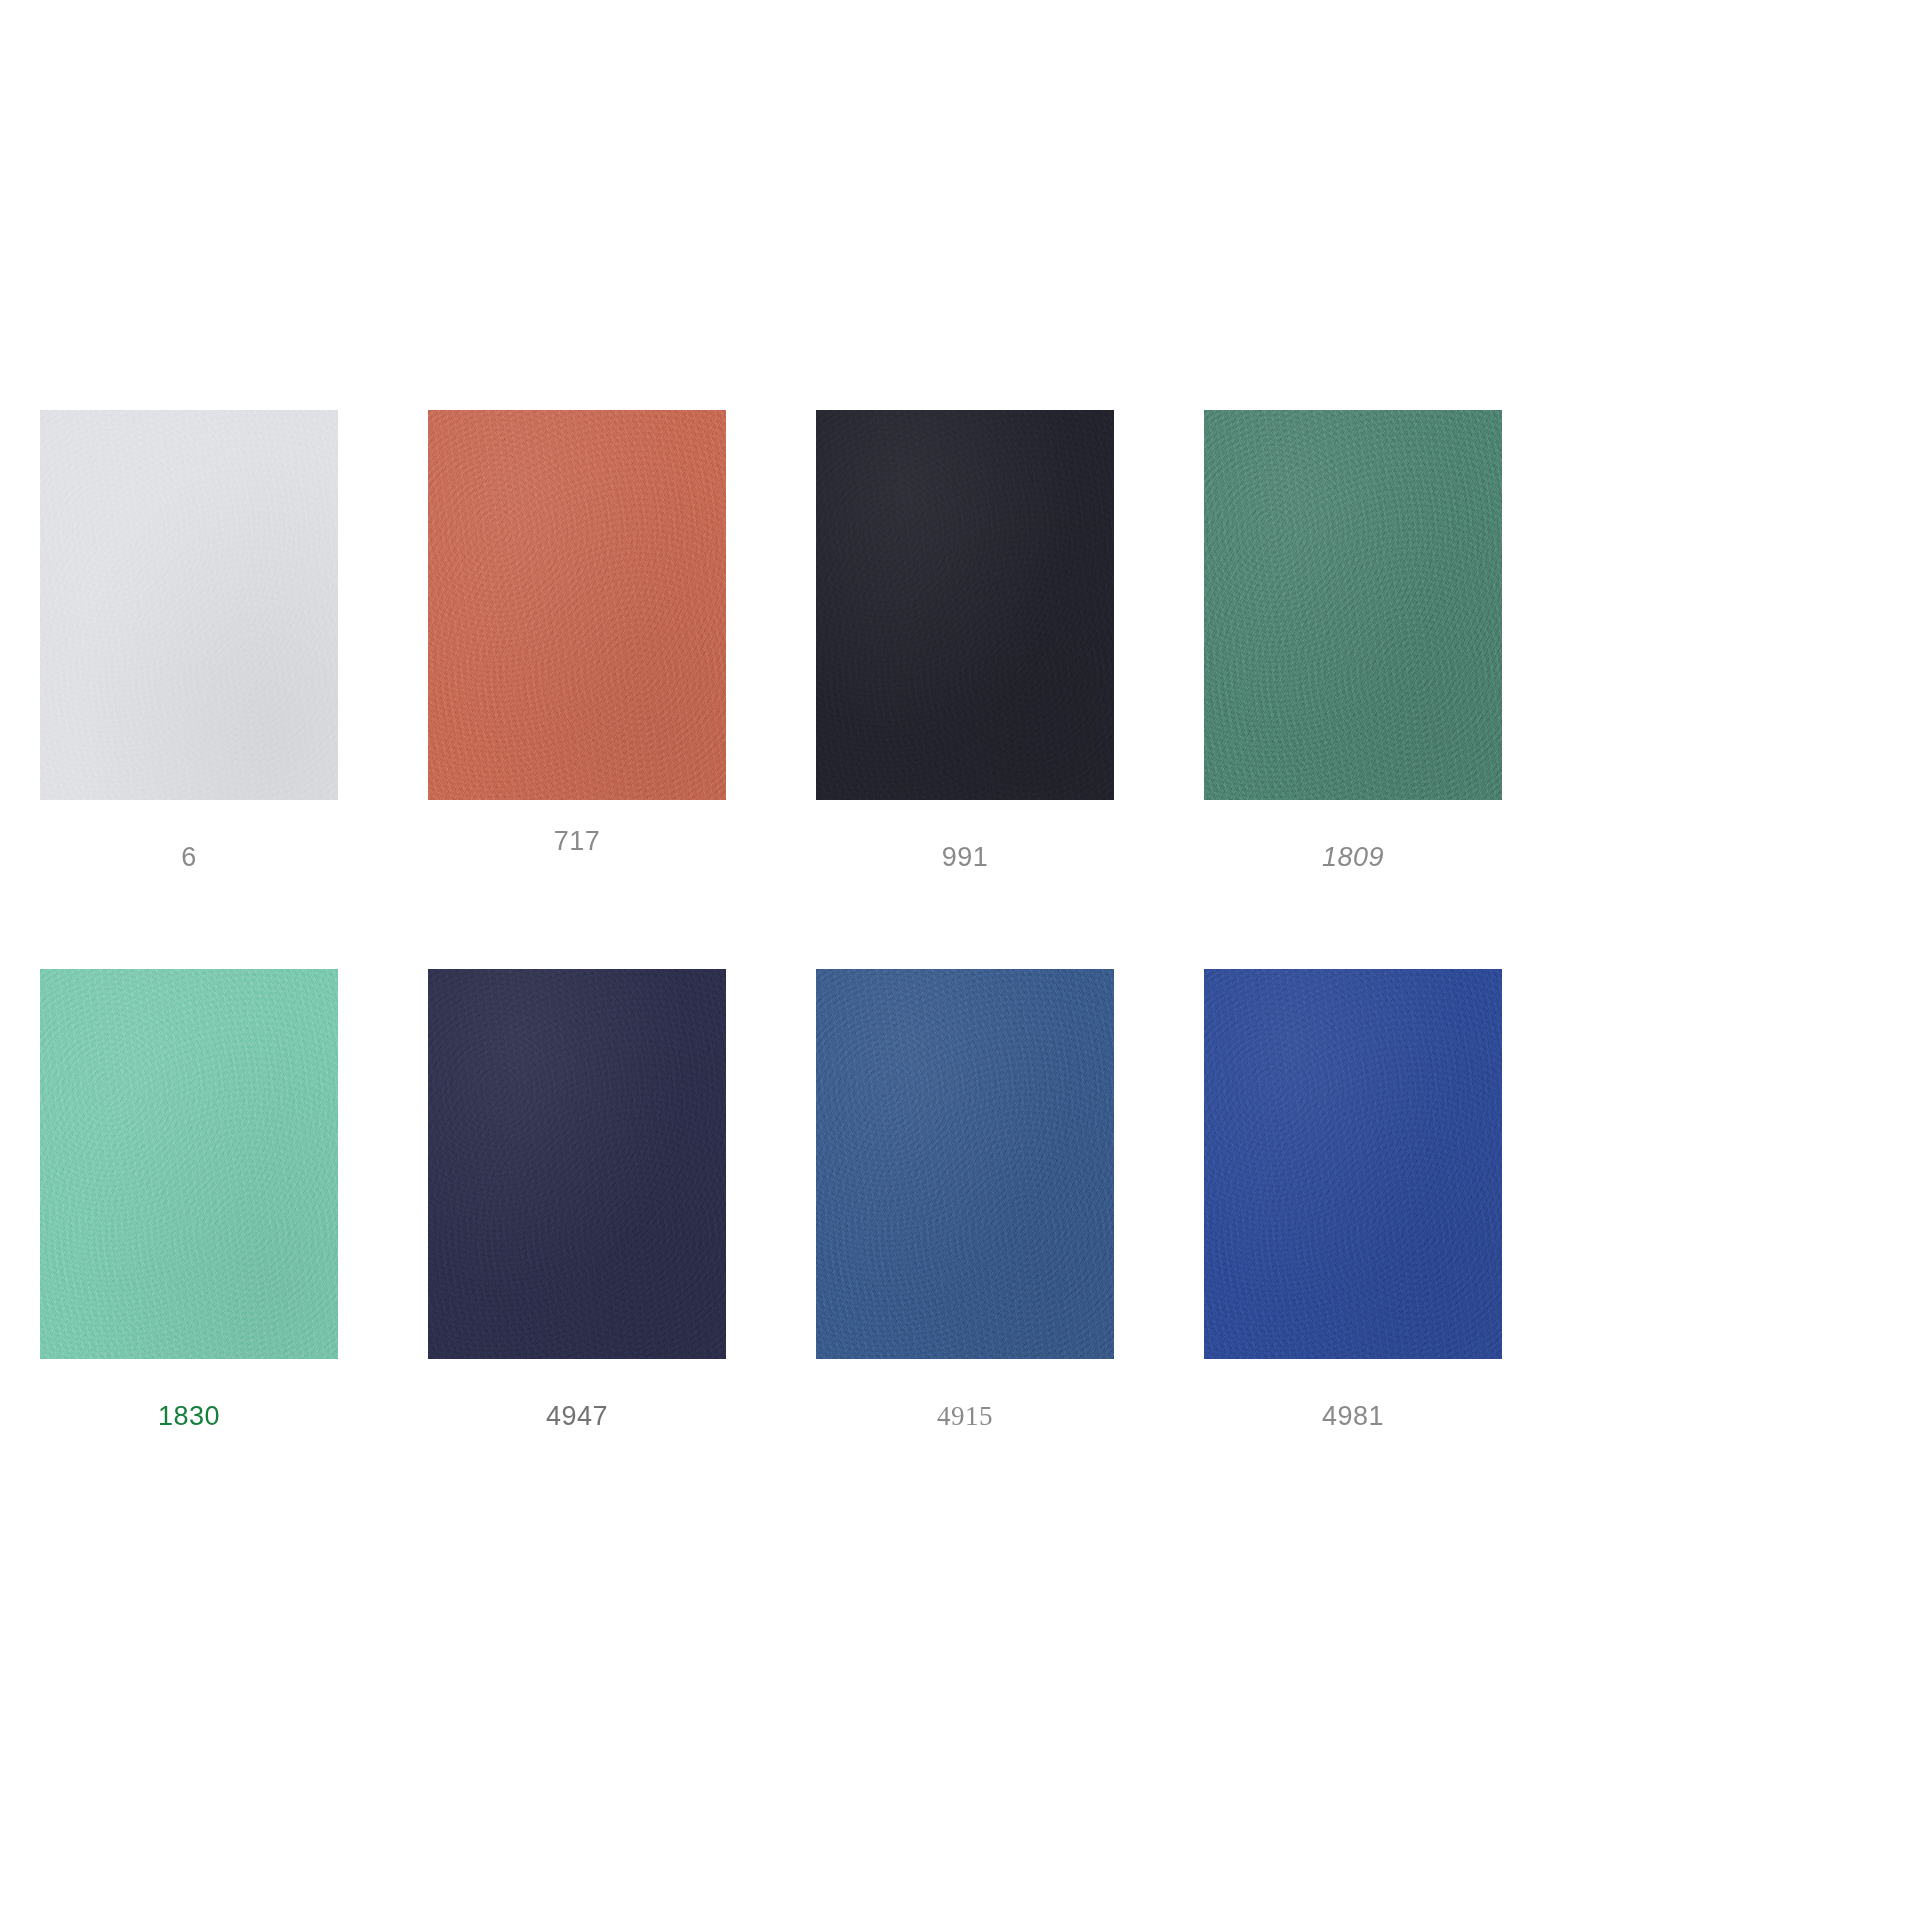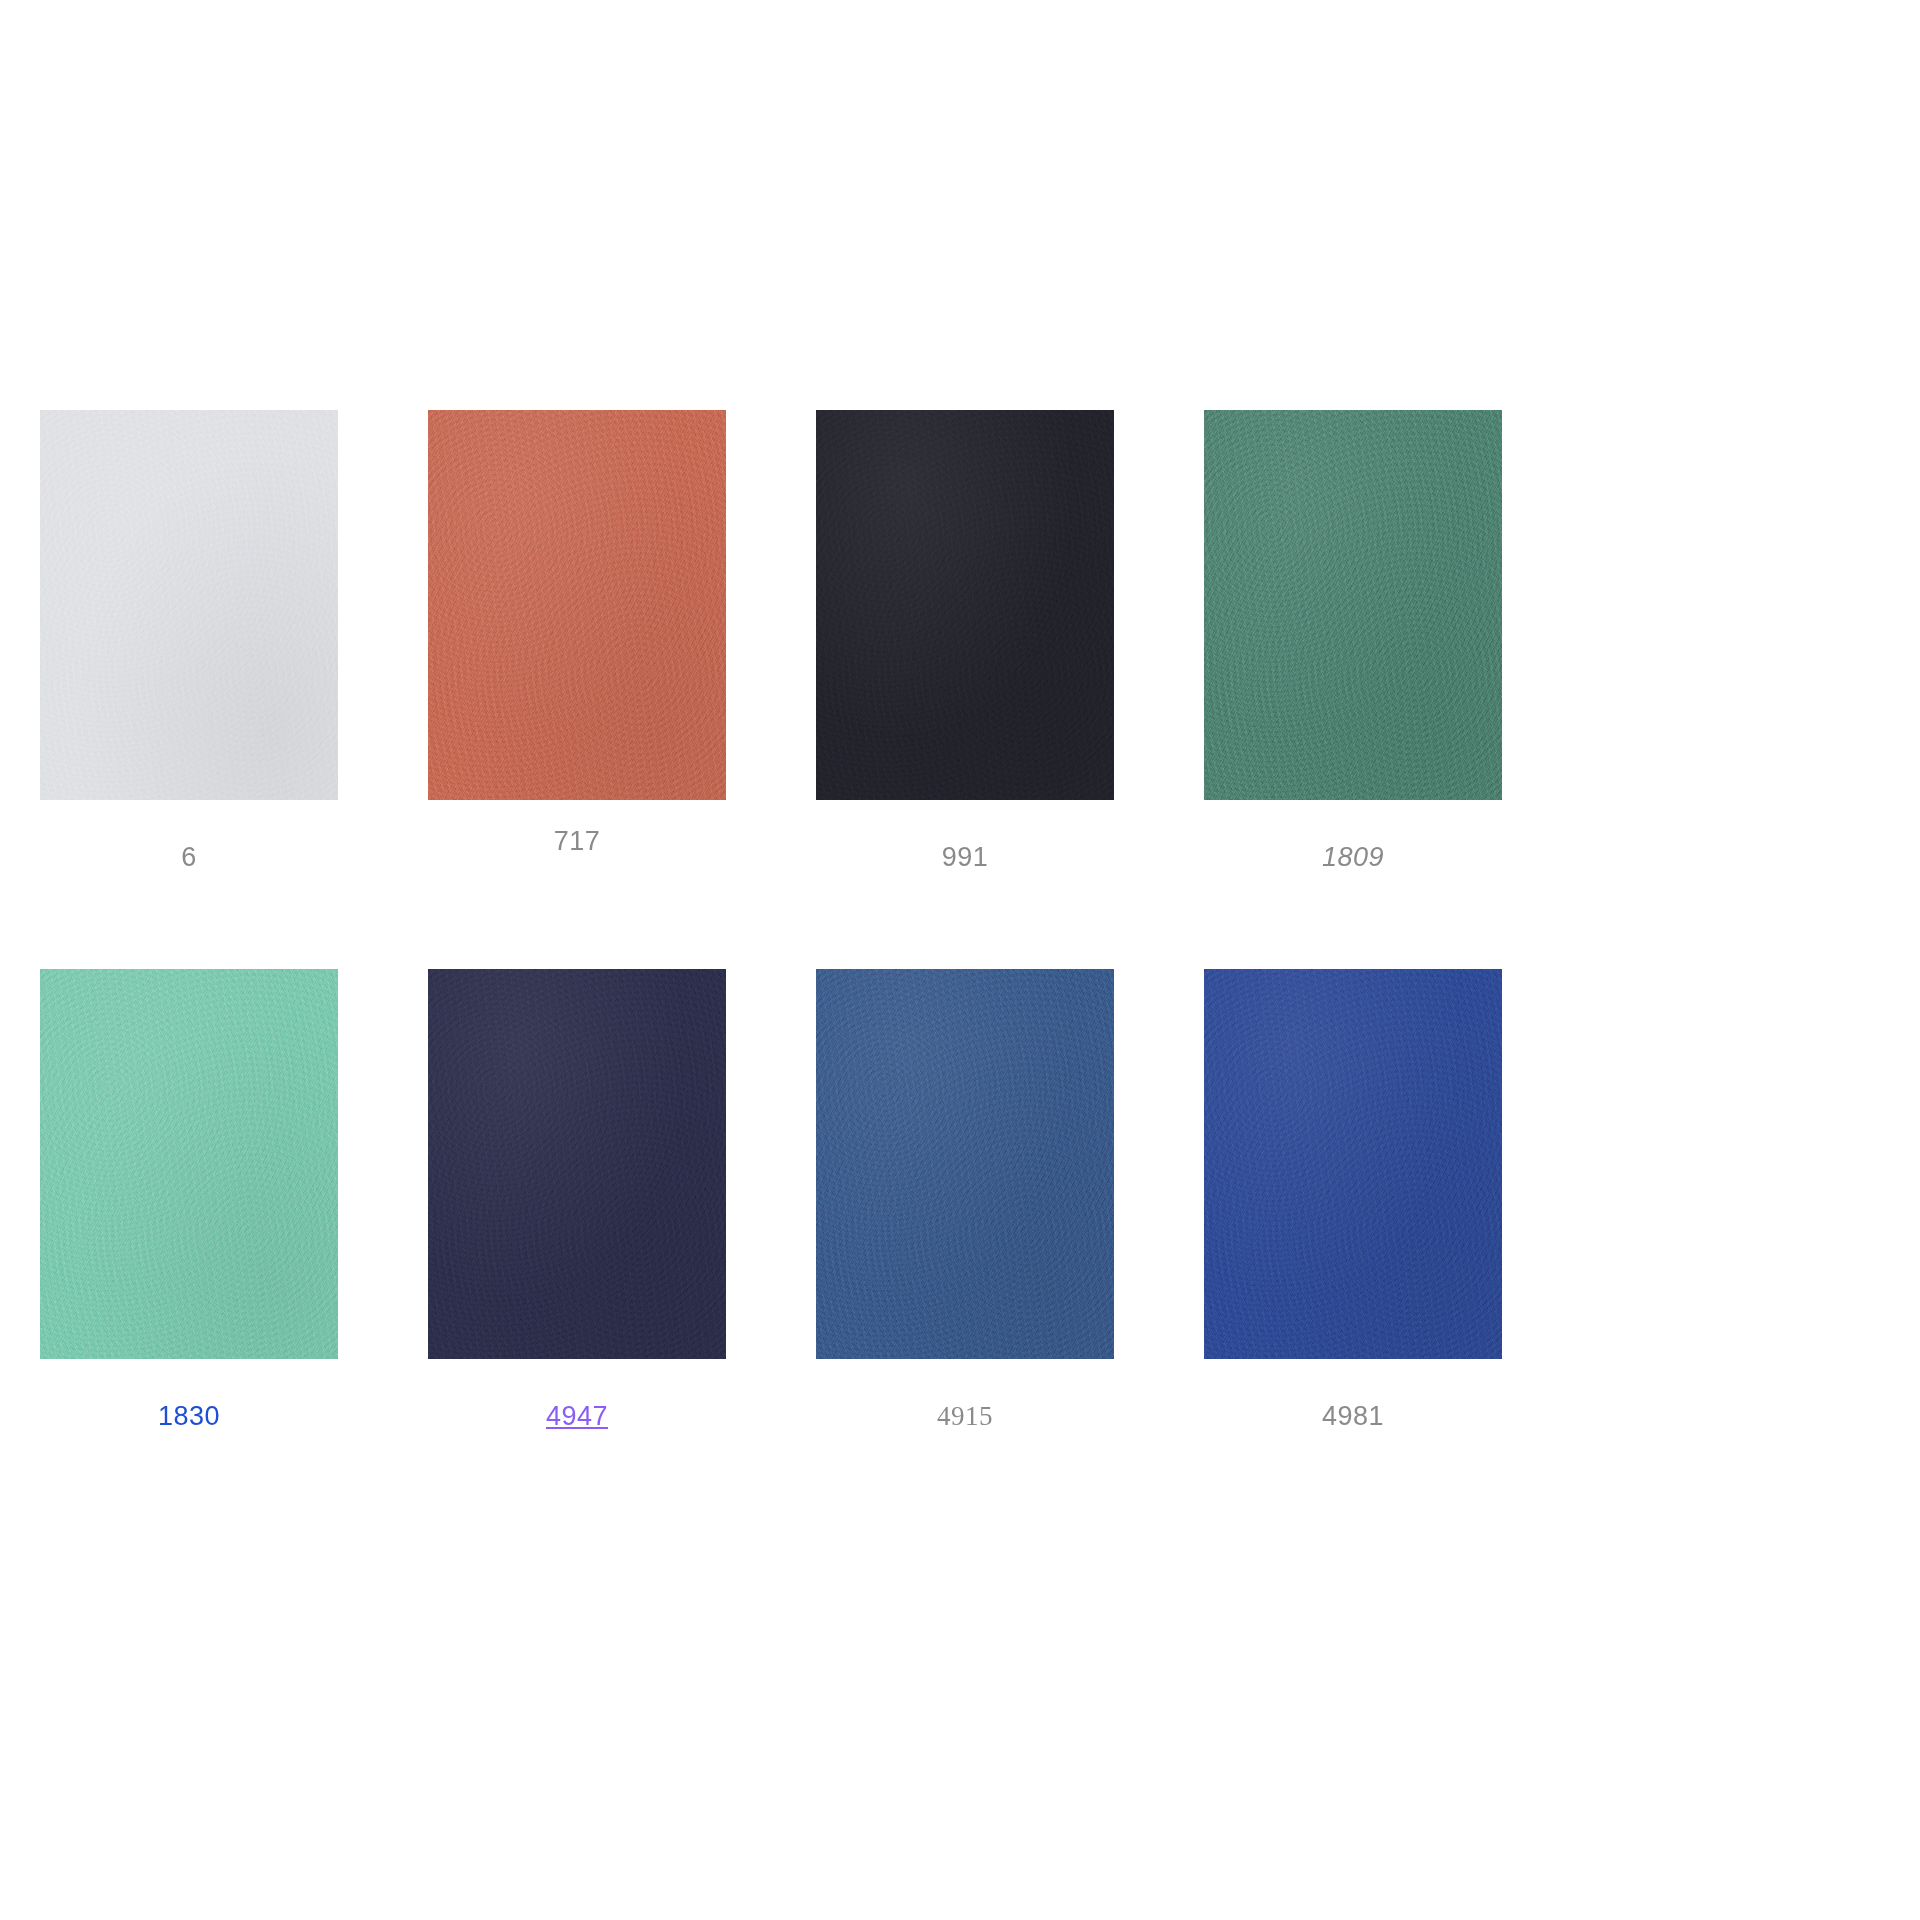--- a/index.html
+++ b/index.html
@@ -140,26 +140,26 @@
     <div class="swatch-label" style="color: rgb(138, 138, 138);">991</div>
   </div>
 
   <div class="swatch-cell">
     <div class="swatch-chip" style="background-color: rgb(79, 131, 114);"></div>
     <div class="swatch-label" style="color: rgb(138, 138, 138); font-style: italic;">1809</div>
   </div>
 
   <div class="swatch-cell">
     <div class="swatch-chip" style="background-color: rgb(124, 201, 175);"></div>
-    <div class="swatch-label" style="color: #1d4ed8;">1830</div>
+    <div class="swatch-label" style="color: #15803d;">1830</div>
   </div>
 
   <div class="swatch-cell">
     <div class="swatch-chip" style="background-color: rgb(45, 47, 76);"></div>
-    <div class="swatch-label" style="color: #8b5cf6; text-decoration: underline;">4947</div>
+    <div class="swatch-label" style="color: #737373;">4947</div>
   </div>
 
   <div class="swatch-cell">
     <div class="swatch-chip" style="background-color: rgb(58, 91, 140);"></div>
     <div class="swatch-label" style="color: rgb(138, 138, 138); font-family: Liberation Serif, serif;">4915</div>
   </div>
 
   <div class="swatch-cell">
     <div class="swatch-chip" style="background-color: rgb(47, 75, 151);"></div>
     <div class="swatch-label" style="color: rgb(138, 138, 138); text-align: right;">4981</div>

